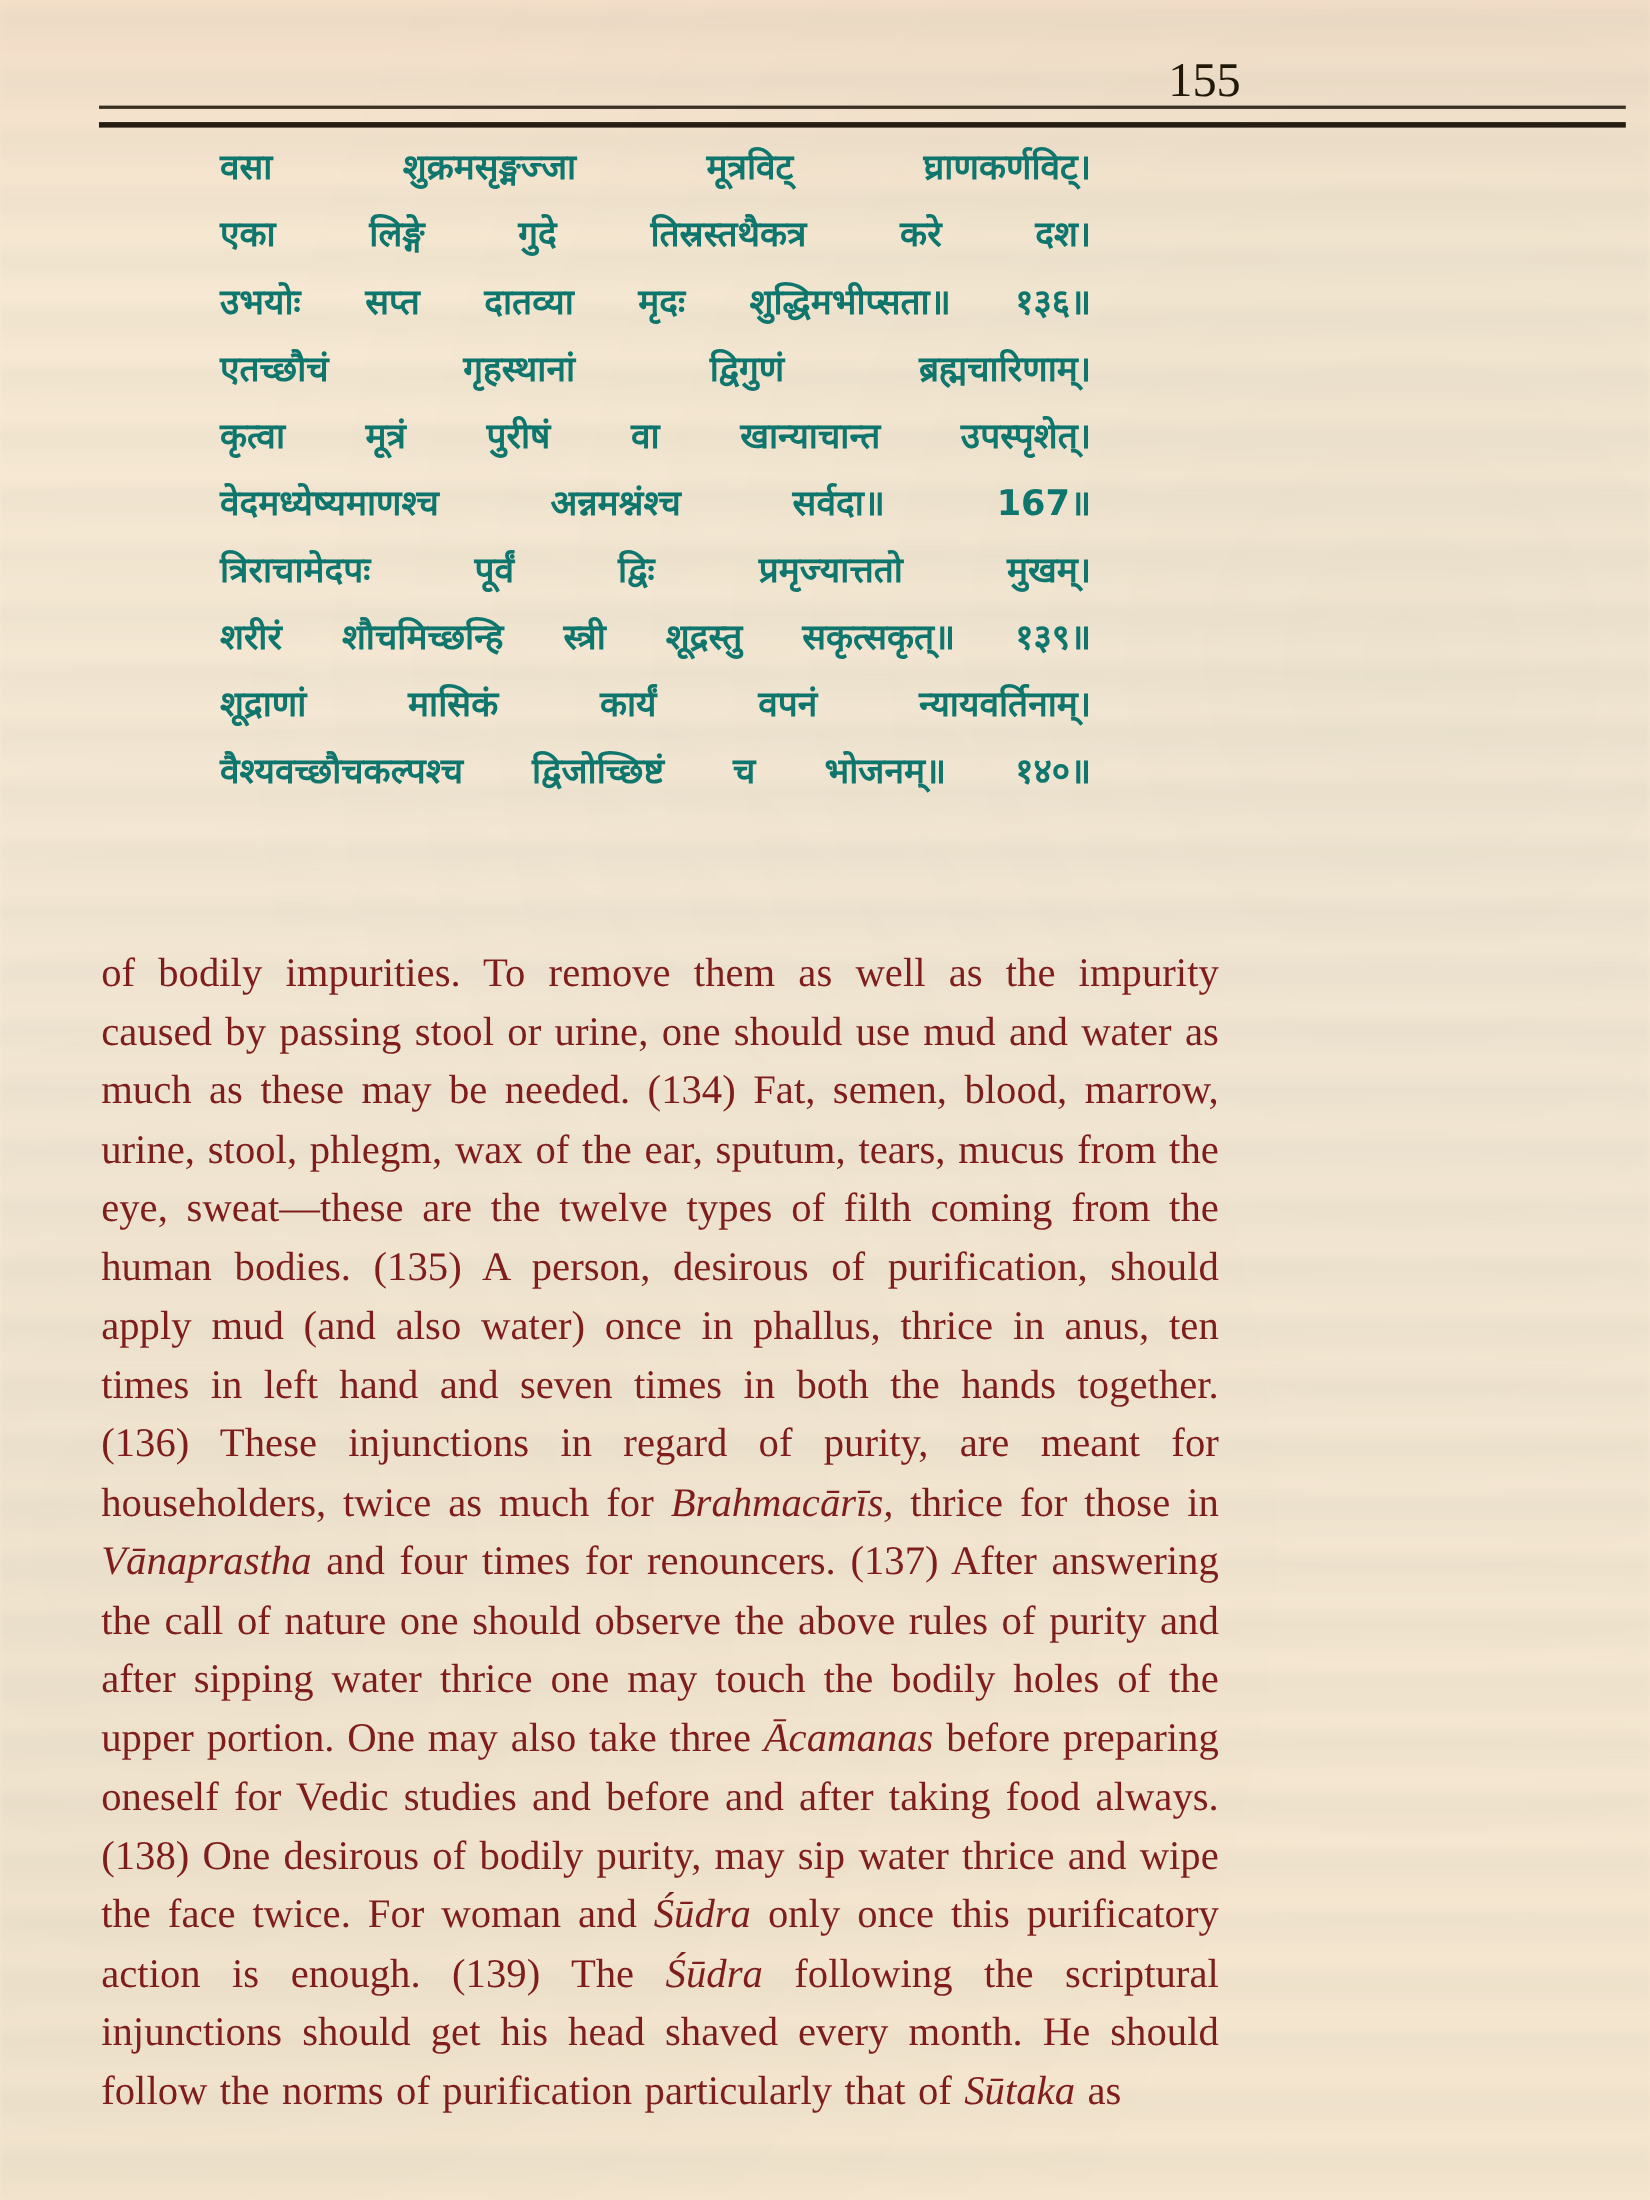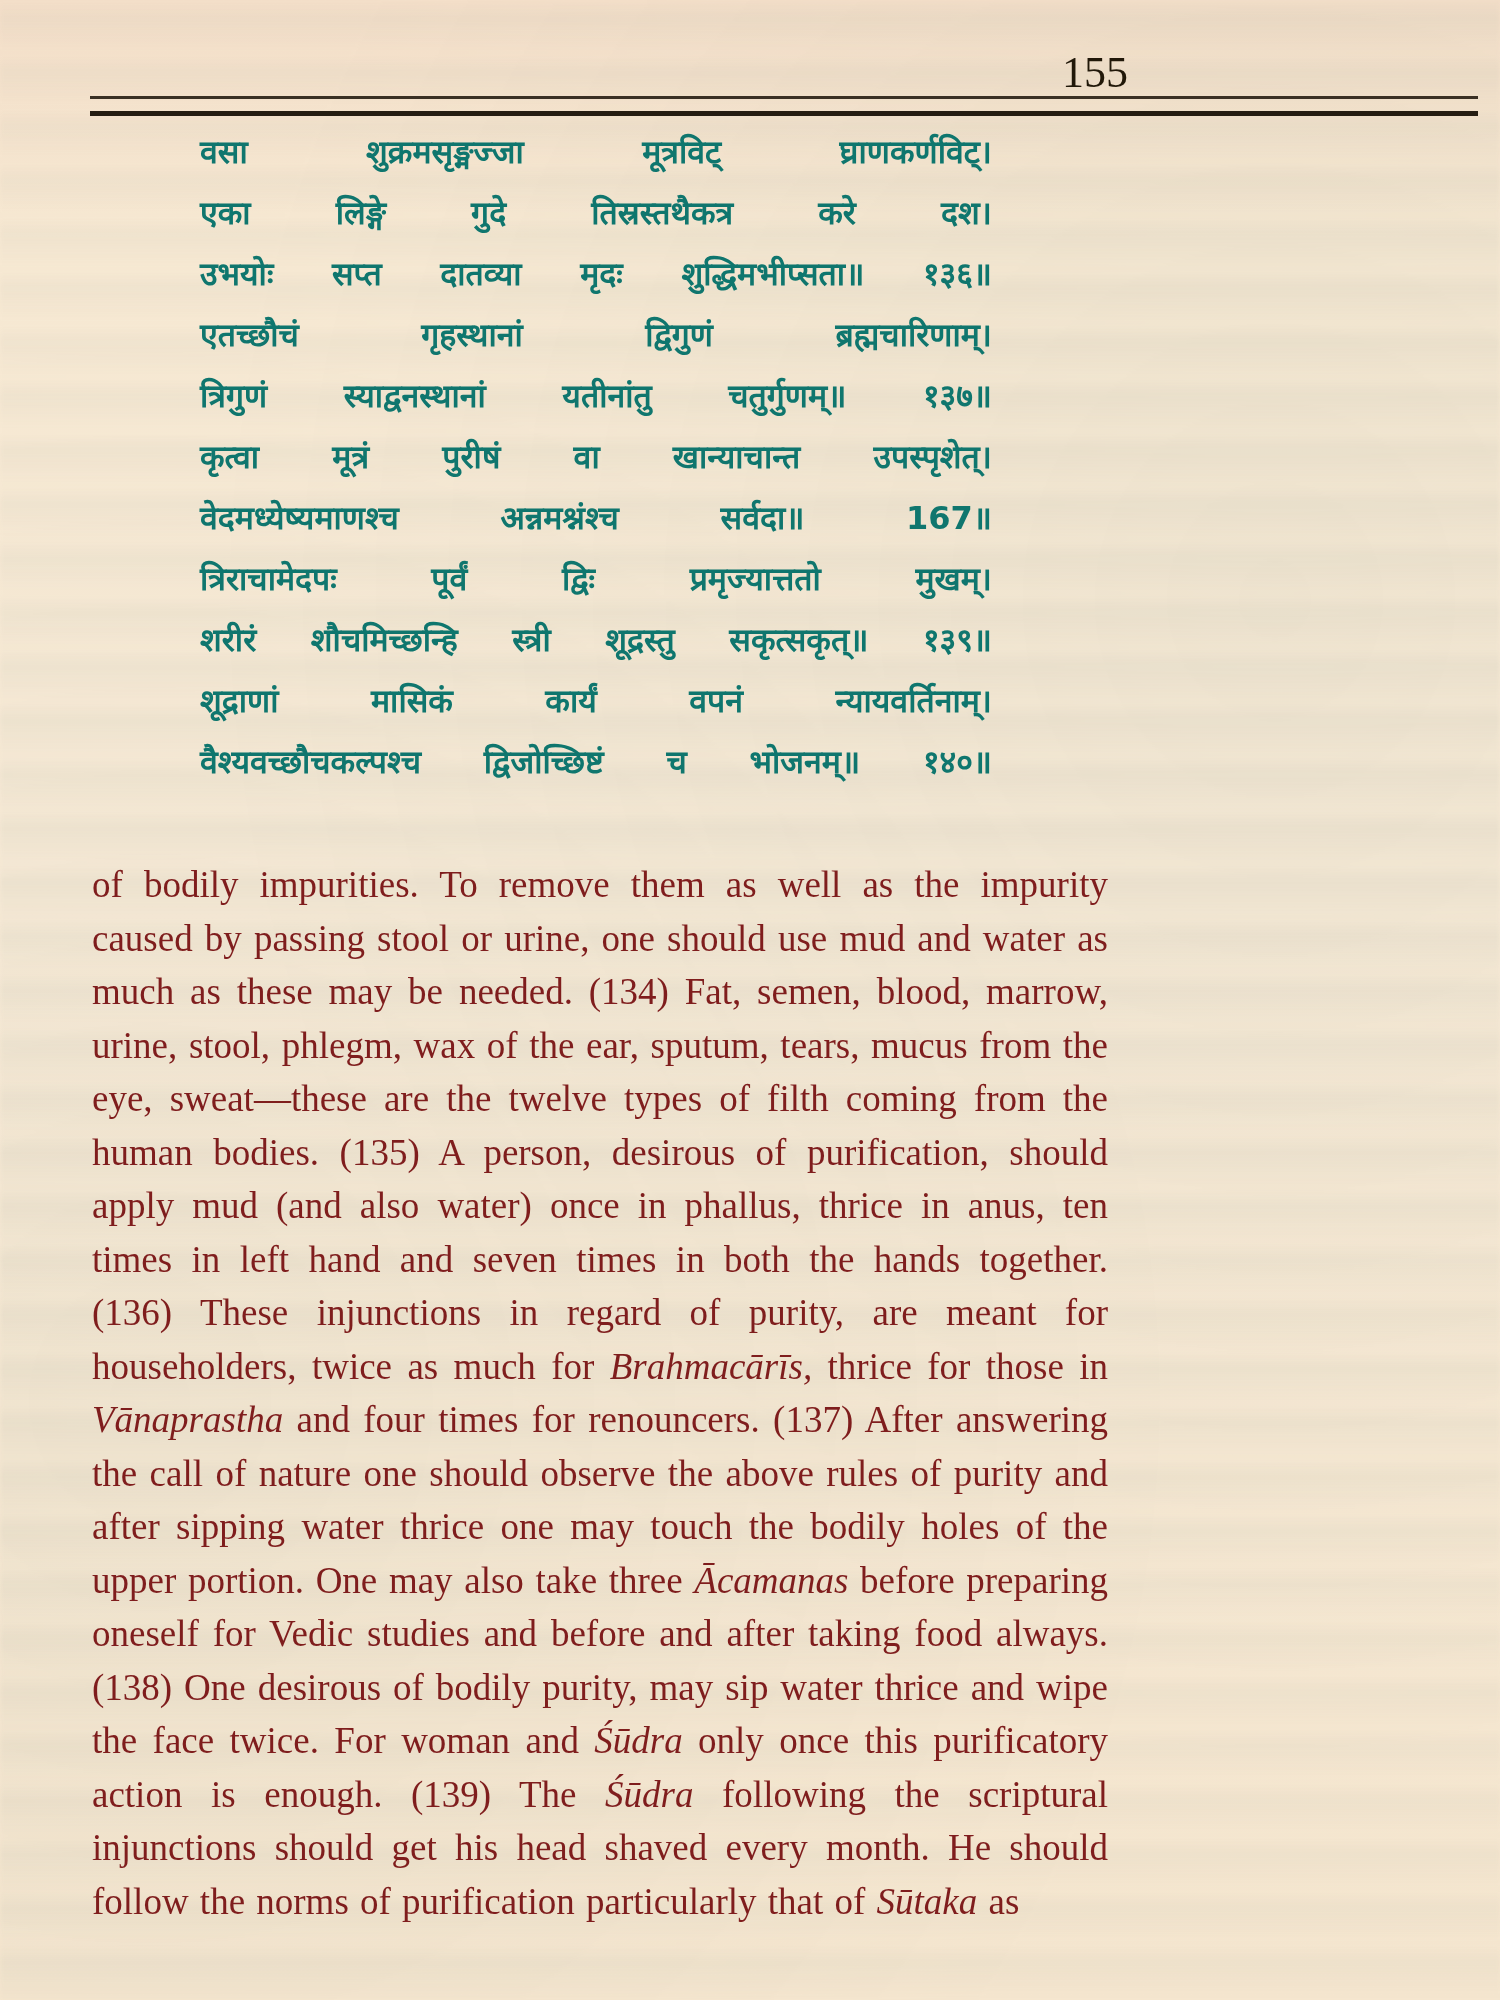--- a/index.html
+++ b/index.html
@@ -112,21 +112,20 @@
     <div class="pagenum">155</div>
   </div>
 
   <div class="rule"></div>
 
   <section class="verses">
       <div class="verse-line">वसा शुक्रमसृङ्मज्जा मूत्रविट् घ्राणकर्णविट्।</div>
       <div class="verse-line">एका लिङ्गे गुदे तिस्रस्तथैकत्र करे दश।</div>
       <div class="verse-line">उभयोः सप्त दातव्या मृदः शुद्धिमभीप्सता॥ १३६॥</div>
       <div class="verse-line">एतच्छौचं गृहस्थानां द्विगुणं ब्रह्मचारिणाम्।</div>
-      <div class="verse-line">त्रिगुणं स्याद्वनस्थानां यतीनांतु चतुर्गुणम्॥ १३७॥</div>
       <div class="verse-line">कृत्वा मूत्रं पुरीषं वा खान्याचान्त उपस्पृशेत्।</div>
       <div class="verse-line">वेदमध्येष्यमाणश्च अन्नमश्नंश्च सर्वदा॥ 167॥</div>
       <div class="verse-line">त्रिराचामेदपः पूर्वं द्विः प्रमृज्यात्ततो मुखम्।</div>
       <div class="verse-line">शरीरं शौचमिच्छन्हि स्त्री शूद्रस्तु सकृत्सकृत्॥ १३९॥</div>
       <div class="verse-line">शूद्राणां मासिकं कार्यं वपनं न्यायवर्तिनाम्।</div>
       <div class="verse-line">वैश्यवच्छौचकल्पश्च द्विजोच्छिष्टं च भोजनम्॥ १४०॥</div>
     </section>
 
   <section class="translation">
     <p><span>of bodily impurities. To remove them as well as the impurity caused by passing stool or urine, one should use mud and water as much as these may be needed. (134) Fat, semen, blood, marrow, urine, stool, phlegm, wax of the ear, sputum, tears, mucus from the eye, sweat—these are the twelve types of filth coming from the human bodies. (135) A person, desirous of purification, should apply mud (and also water) once in phallus, thrice in anus, ten times in left hand and seven times in both the hands together. (136) These injunctions in regard of purity, are meant for householders, twice as much for </span><i>Brahmacārīs,</i><span> thrice for those in </span><i>Vānaprastha</i><span> and four times for renouncers. (137) After answering the call of nature one should observe the above rules of purity and after sipping water thrice one may touch the bodily holes of the upper portion. One may also take three </span><i>Ācamanas</i><span> before preparing oneself for Vedic studies and before and after taking food always. (138) One desirous of bodily purity, may sip water thrice and wipe the face twice. For woman and </span><i>Śūdra</i><span> only once this purificatory action is enough. (139) The </span><i>Śūdra</i><span> following the scriptural injunctions should get his head shaved every month. He should follow the norms of purification particularly that of </span><i>Sūtaka</i><span> as</span></p>

